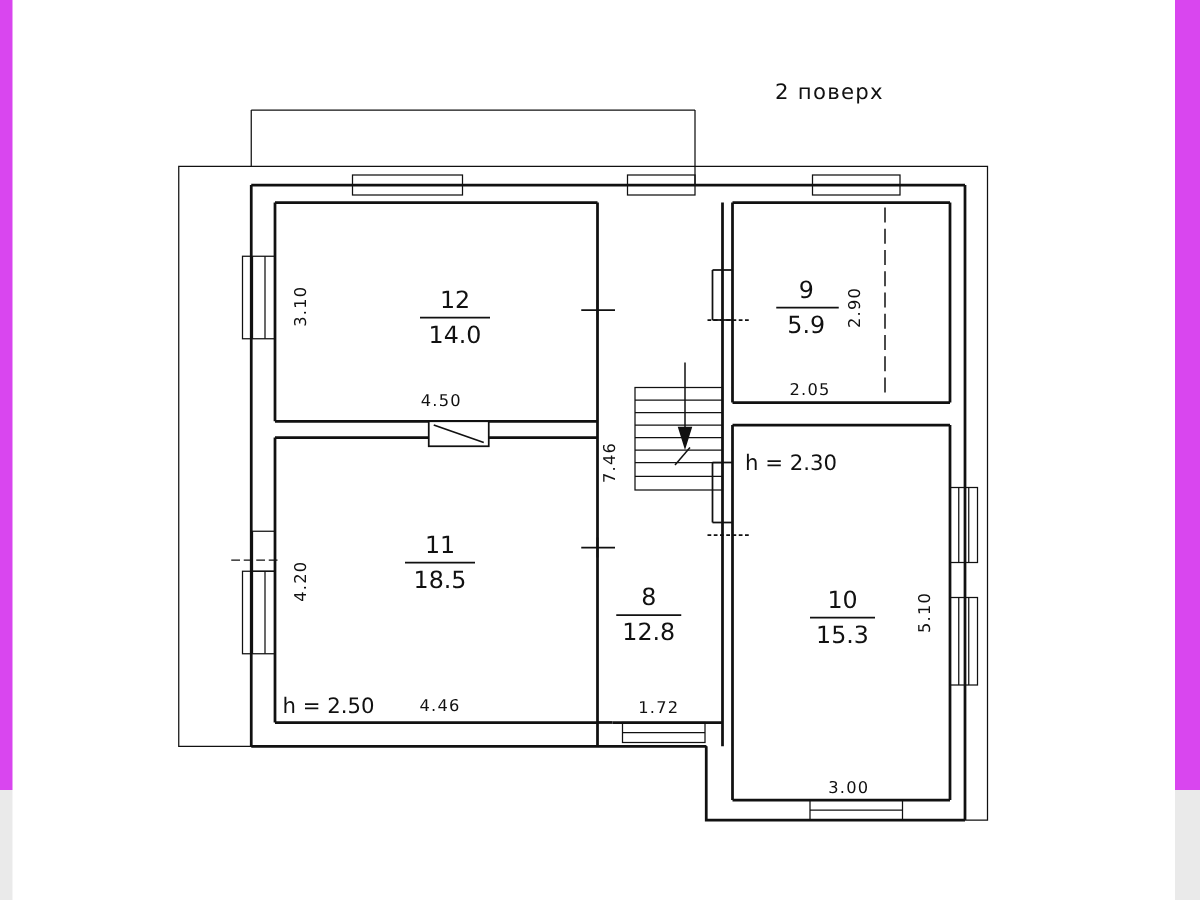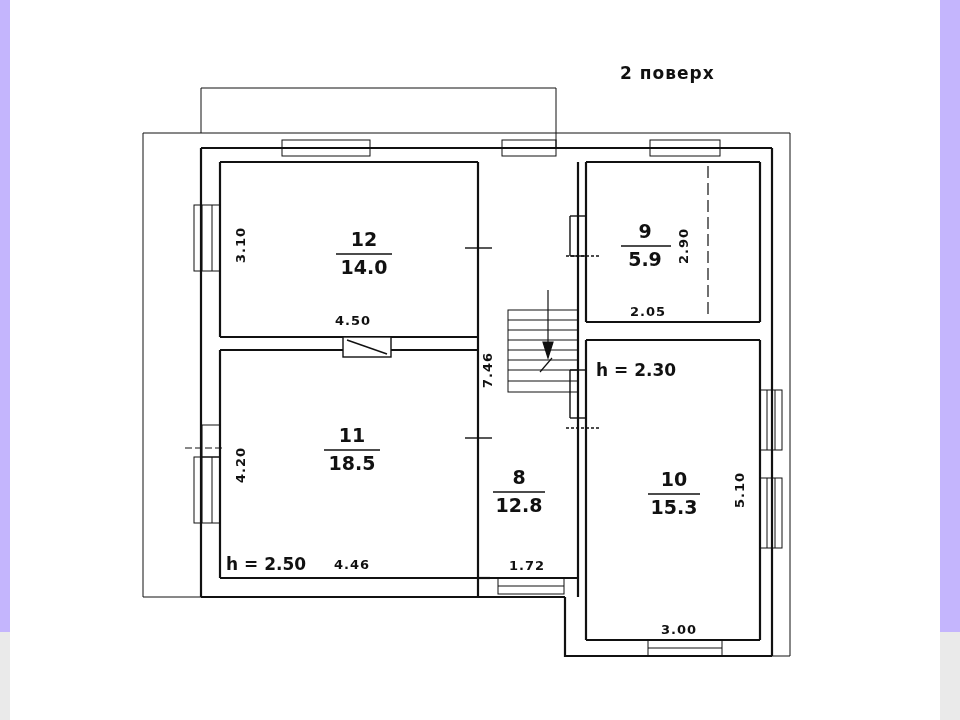--- a/index.html
+++ b/index.html
@@ -8,22 +8,21 @@
     background: #eaeaea;
     width: 960px;
     height: 720px;
     overflow: hidden;
     font-family: "DejaVu Sans", sans-serif;
   }
   #stage {
     position: relative;
     width: 960px;
     height: 632px;
-    background: #c4b5fd;
-    font-weight: bold;
+    background: #d946ef;
   }
   #canvas {
     position: absolute;
     left: 10px;
     top: 0px;
     width: 930px;
     height: 720px;
     background: #ffffff;
   }
   svg.plan {

